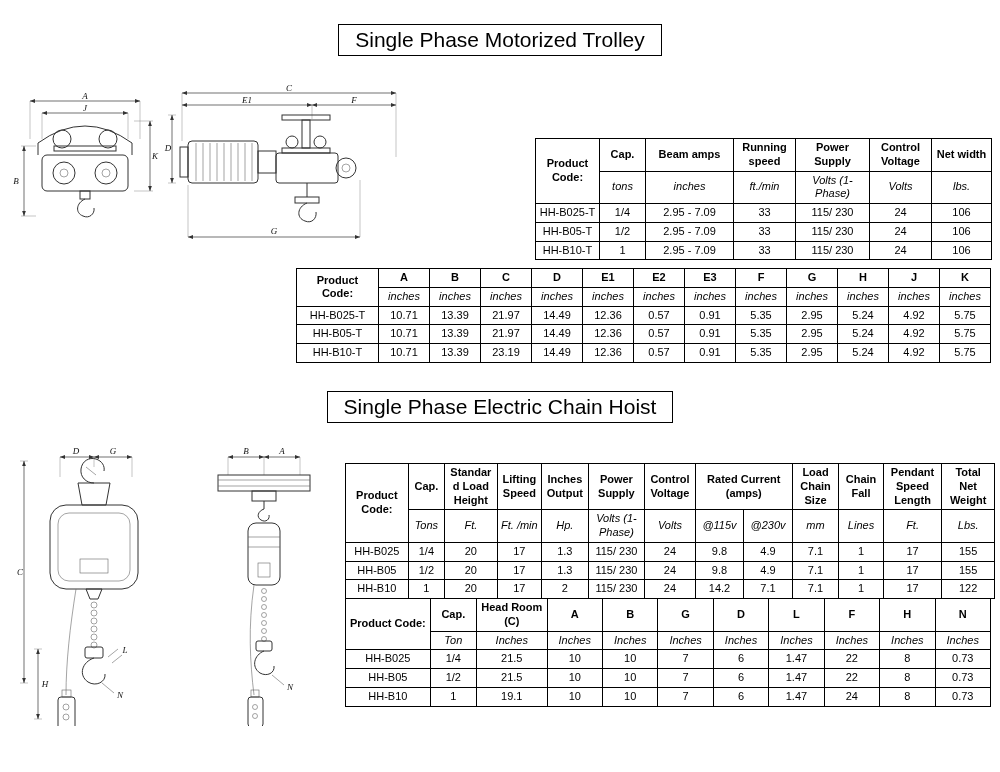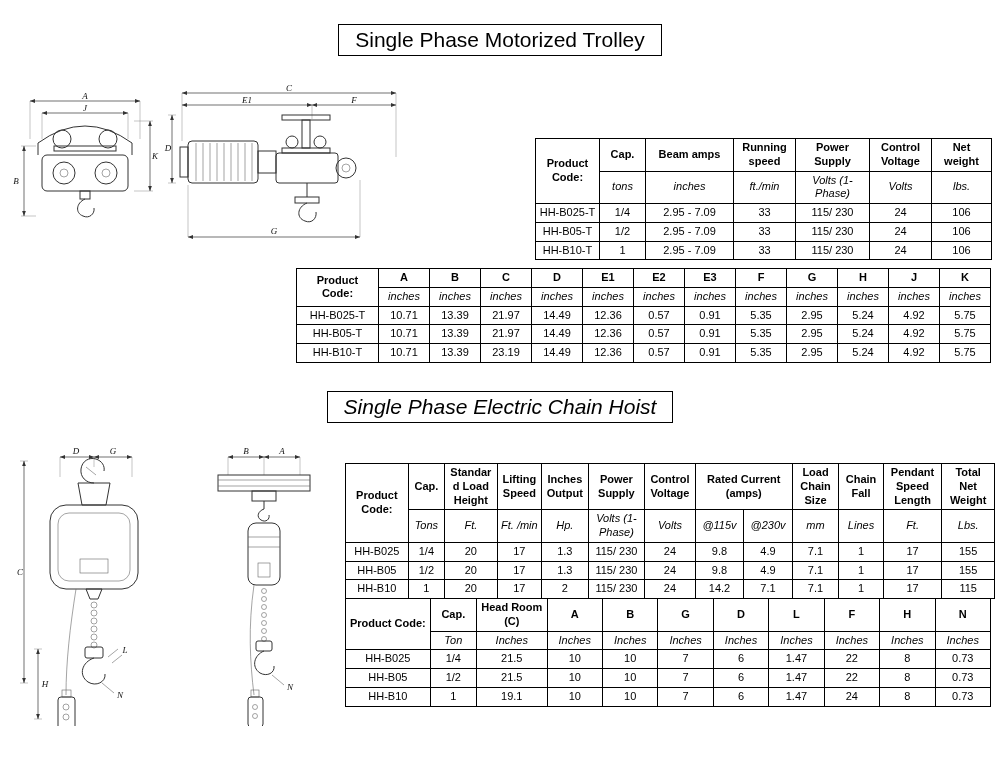--- a/index.html
+++ b/index.html
@@ -2,21 +2,21 @@
 <html><head>
 <meta charset="utf-8">
 <style>
   * { margin:0; padding:0; box-sizing:border-box; }
   html,body { background:#fff; }
   body { font-family:"Liberation Sans", sans-serif; color:#000; }
   .page { position:relative; width:1000px; height:726px; background:#fff; overflow:hidden; }
 
   .title-wrap { position:absolute; left:0; width:100%; display:flex; justify-content:center; }
   .title-wrap.t1 { top:24px; }
-  .title-wrap.t2 { top:391px;font-style:italic; }
+  .title-wrap.t2 { top:391px; }
   .title-box { border:1px solid #000; background:#fff; padding:3px 16px; font-size:21px; color:#000; }
 
   table { border-collapse:collapse; table-layout:fixed; position:absolute; background:#fff; }
   th, td { border:1px solid #000; text-align:center; vertical-align:middle;
            font-size:11px; line-height:1.25; padding:2px 3px; overflow:hidden; word-wrap:break-word; }
   th { font-weight:bold; }
   tr.units-row th { font-style:italic; font-weight:normal; }
   td { font-weight:normal; }
 
   #table-trolley-spec { left:535px; top:138px; width:456px; }
@@ -141,21 +141,21 @@
         <col style="width:60px">
     </colgroup>
     <thead>
         <tr>
           <th rowspan="2">Product Code:</th>
           <th>Cap.</th>
           <th>Beam amps</th>
           <th>Running speed</th>
           <th>Power Supply</th>
           <th>Control Voltage</th>
-          <th>Net weight</th>
+          <th>Net width</th>
         </tr>
         <tr class="units-row">
           <th>tons</th>
           <th>inches</th>
           <th>ft./min</th>
           <th>Volts (1-Phase)</th>
           <th>Volts</th>
           <th>lbs.</th>
         </tr>
       </thead>
@@ -457,21 +457,21 @@
           <td>20</td>
           <td>17</td>
           <td>2</td>
           <td>115/ 230</td>
           <td>24</td>
           <td>14.2</td>
           <td>7.1</td>
           <td>7.1</td>
           <td>1</td>
           <td>17</td>
-          <td>115</td>
+          <td>122</td>
         </tr>
       </tbody>
   </table>
 
   <table id="table-hoist-dims">
     <colgroup>
       <col style="width:84px">
         <col style="width:46px">
         <col style="width:70px">
         <col style="width:55px">

